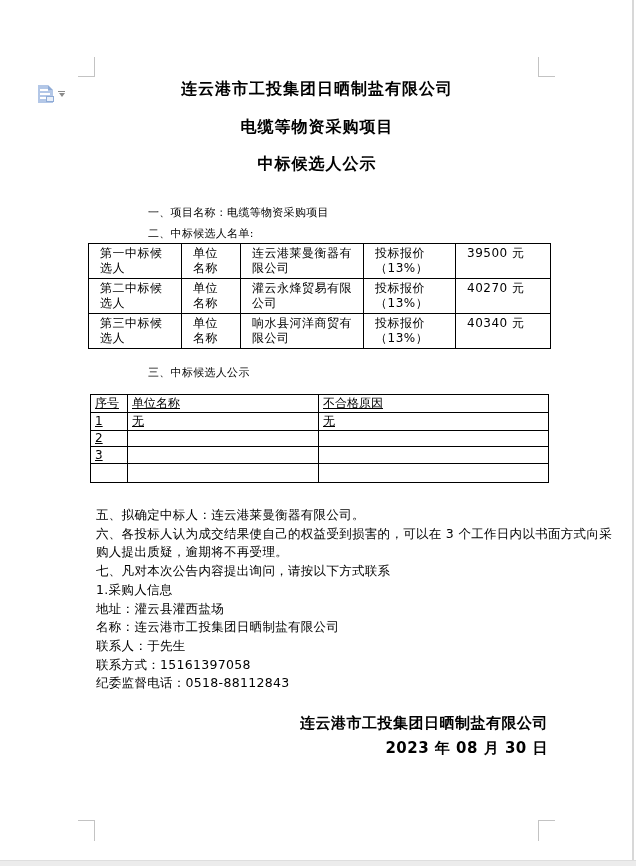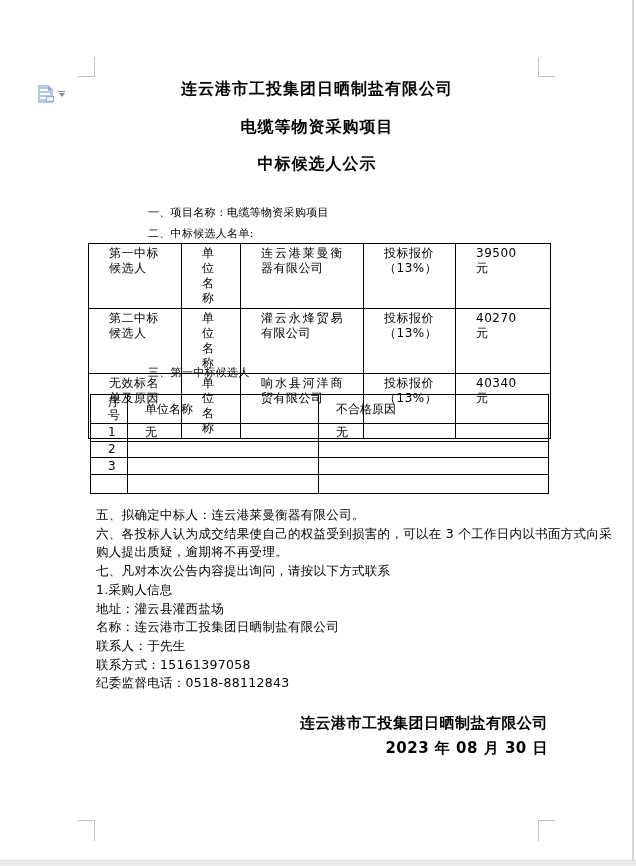--- a/index.html
+++ b/index.html
@@ -38,29 +38,29 @@
 
   
   .doc-title { left:96px; width:442px; text-align:center; font-weight:bold; font-size:16px; line-height:19px; letter-spacing:1px; }
   .t1 { top:79px; } .t2 { top:117px; } .t3 { top:154px;font-family:Liberation Serif, serif; }
 
   .para { left:112px; width:452px; font-size:11px; line-height:19px; letter-spacing:0.3px;margin-left:36px; }
   .p-s1 { top:203px; } .p-s2 { top:224px; } .p-s3 { top:363px; }
 
   table { border-collapse:collapse; table-layout:fixed; }
   td, th { border:1px solid #000; font-size:12px; font-weight:normal; text-align:left;
-    padding:2px 20px; box-sizing:border-box; overflow:hidden; }
+    padding:2px 11px; box-sizing:border-box; overflow:hidden; }
 
   .tbl1 { left:88px; top:243px; width:462px; }
   .tbl1 td { vertical-align:top; line-height:15px; letter-spacing:0.5px; }
   .tbl1 .r { height:34px; }
   .tbl1 .company { text-align:justify;margin-top:20px; }
 
   .tbl2 { left:90px; top:394px; width:458px; }
-  .tbl2 td, .tbl2 th { vertical-align:middle; line-height:13px; padding:1px 17px; }
+  .tbl2 td, .tbl2 th { vertical-align:middle; line-height:13px; padding:1px 4px;text-decoration:underline; }
   .tbl2 .hr { height:18px; } .tbl2 .r1 { height:18px; } .tbl2 .r2 { height:16px; }
   .tbl2 .r3 { height:17px; } .tbl2 .r4 { height:19px; }
 
   .notices { left:96px; top:506px; width:452px; font-size:12.5px; line-height:18.7px; letter-spacing:0.3px; }
   .notices div { white-space:nowrap; }
 
   .signature { right:88px; top:711px; text-align:right; font-weight:bold; font-size:15px; line-height:24.5px; letter-spacing:0.5px; }
 </style>
 </head>
 <body>
@@ -111,30 +111,30 @@
     <td>39500 元</td>
   </tr>
   <tr class="r">
     <td>第二中标候选人</td>
     <td>单位名称</td>
     <td class="company">灌云永烽贸易有限公司</td>
     <td>投标报价（13%）</td>
     <td>40270 元</td>
   </tr>
   <tr class="r" style="height:33px">
-    <td>无效标名单及原因</td>
+    <td>第三中标候选人</td>
     <td>单位名称</td>
     <td class="company">响水县河洋商贸有限公司</td>
     <td>投标报价（13%）</td>
     <td>40340 元</td>
   </tr>
 </tbody>
   </table>
 
-<div class="abs para p-s3">三、第一中标候选人</div>
+<div class="abs para p-s3">三、中标候选人公示</div>
 
 <table class="abs tbl2">
   <colgroup>
       <col style="width:37px">
       <col style="width:191px">
       <col style="width:230px">
     </colgroup>
   <tbody>
       <tr class="hr">
     <td>序号</td>

